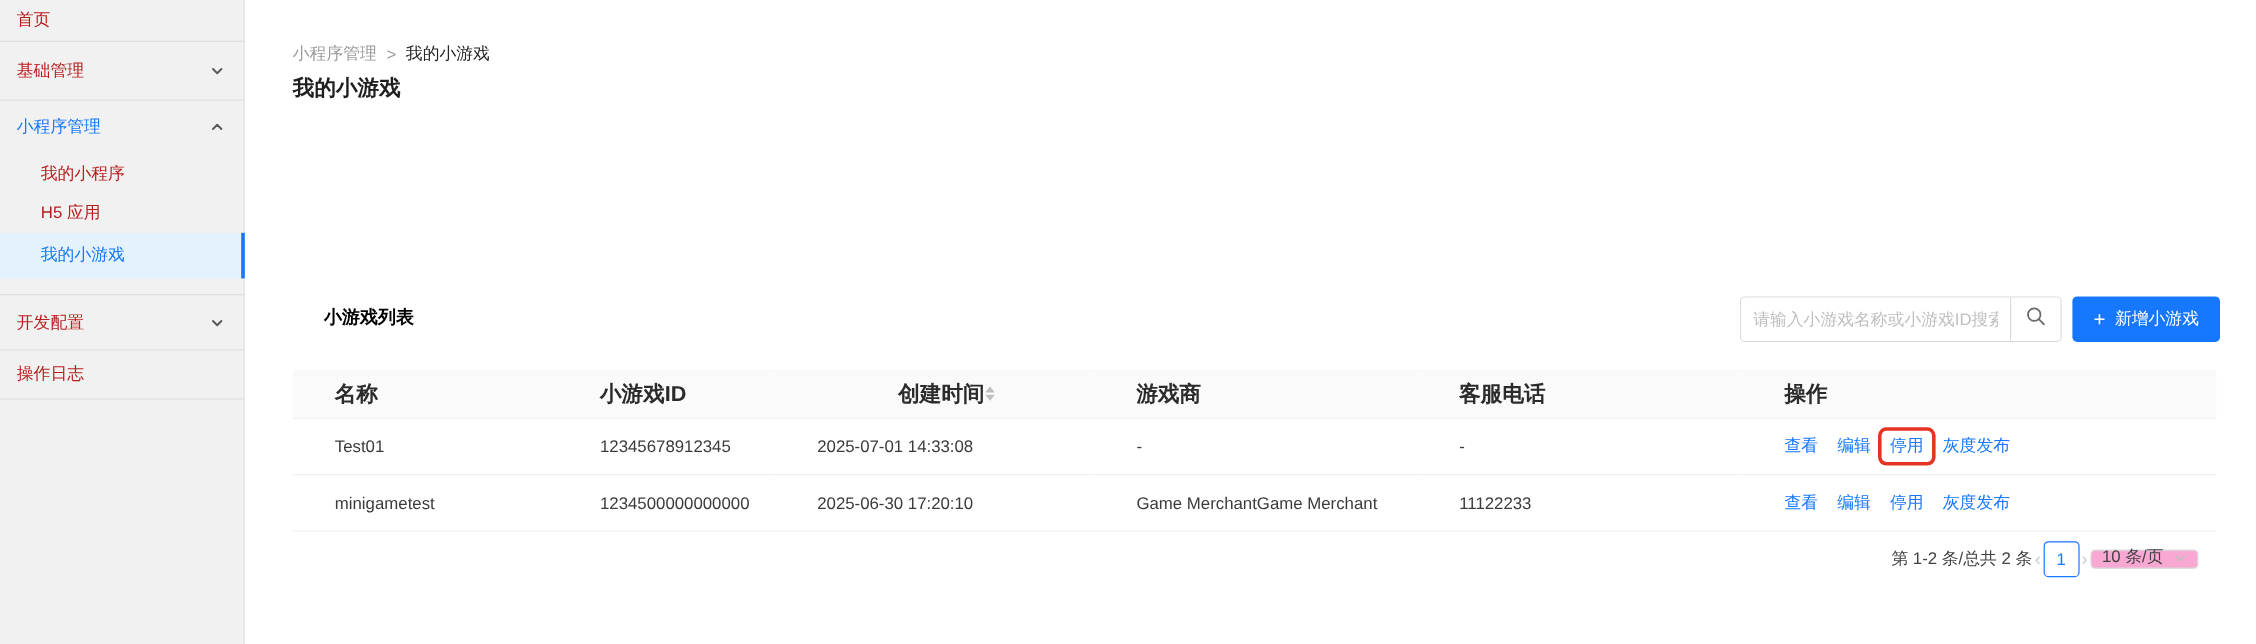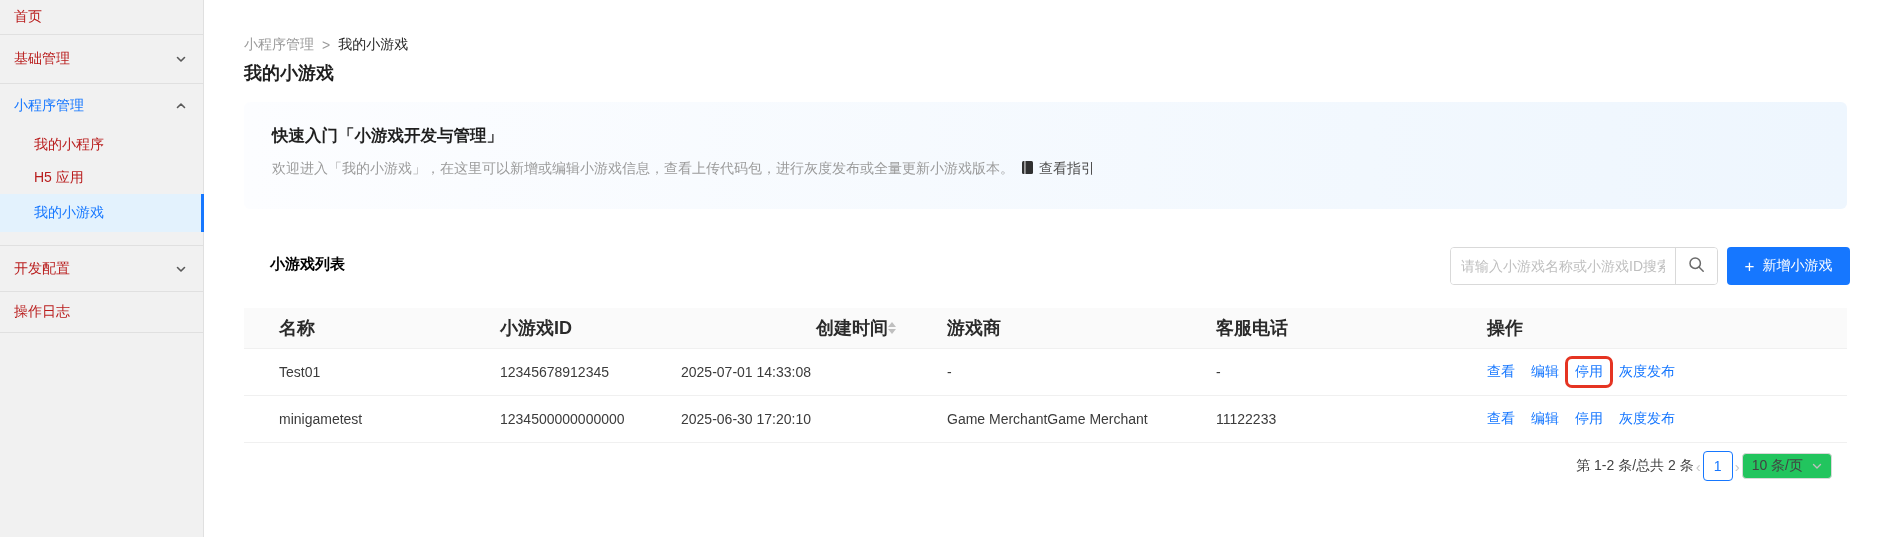--- a/index.html
+++ b/index.html
@@ -71,21 +71,21 @@
   table.games { position:absolute; left:244px; top:308px; width:1603px; border-collapse:collapse; table-layout:fixed; }
   table.games th {
     height:40px; background:#fafafa; text-align:left; padding-left:35px;
     font-size:18px; font-weight:bold; color:#2b2b2b;
   }
   table.games td {
     height:47px; padding-left:35px; font-size:14px; color:#3b3b3b;
     border-top:1px solid #f0f0f0;
   }
   table.games tr.last td { border-bottom:1px solid #f0f0f0; }
-  .th-flex { display:flex; align-items:center; justify-content:flex-end; padding-right:16px; }
+  .th-flex { display:flex; align-items:center; justify-content:center; padding-right:16px; }
   .sorter { display:flex; flex-direction:column; gap:2px; align-items:center; cursor:pointer; }
   .caret-up { width:0; height:0; border-left:4px solid transparent; border-right:4px solid transparent; border-bottom:5px solid #bfbfbf; }
   .caret-down { width:0; height:0; border-left:4px solid transparent; border-right:4px solid transparent; border-top:5px solid #bfbfbf; }
   .actions { display:flex; gap:16px; align-items:center; }
   .actions a { color:#1677ff; text-decoration:none; cursor:pointer; }
   .annotated {
     display:inline-block; border:3px solid #e53422; border-radius:7px;
     padding:4px 7px; margin:-7px -10px;
   }
   
@@ -93,22 +93,22 @@
     position:absolute; right:48px; top:451px; height:30px;
     display:flex; align-items:center; gap:0; font-size:14px; color:#424242;
   }
   .pg-arrow { color:#c9c9c9; font-size:15px; cursor:pointer; padding:0 2px; }
   .pg-current {
     min-width:30px; height:30px; border:1px solid #1677ff; border-radius:4px;
     color:#1677ff; background:#fff; display:flex; align-items:center;
     justify-content:center; cursor:pointer;
   }
   .pg-size {
-    height:26px; border:1px solid #d9d9d9; border-radius:4px; background:#22c55e;
-    padding:0 9px; display:flex; align-items:center; gap:9px; color:#424242; cursor:pointer;
+    height:16px; border:1px solid #d9d9d9; border-radius:4px; background:#f9a8d4;
+    padding:0 9px; display:flex; align-items:flex-end; gap:9px; color:#424242; cursor:pointer;
   }
 </style>
 </head>
 <body>
 
 <div id="app">
 
   <nav class="sidebar">
     <div class="menu-item" style="height:34px">
       <span>首页</span>
@@ -158,35 +158,20 @@
   </nav>
 
   <div class="breadcrumb">
     <span>小程序管理</span>
     <span>&gt;</span>
     <span class="current">我的小游戏</span>
   </div>
 
   <h1 class="page-title">我的小游戏</h1>
 
-  <section class="banner">
-    <div class="banner-title">快速入门「小游戏开发与管理」</div>
-    <div class="banner-desc">
-      <span>欢迎进入「我的小游戏」，在这里可以新增或编辑小游戏信息，查看上传代码包，进行灰度发布或全量更新小游戏版本。</span>
-      <span class="guide-link">
-        <span>
-          <svg width="13" height="15" viewBox="0 0 13 15">
-              <rect x="1" y="1" width="11" height="13" rx="1.5" fill="#303030"></rect>
-              <rect x="3" y="1" width="1.8" height="13" fill="#9c9c9c"></rect>
-            </svg>
-        </span>
-        <span>查看指引</span>
-      </span>
-    </div>
-  </section>
 
   <div class="list-title">小游戏列表</div>
 
   <div class="search-box">
     <input type="text" placeholder="请输入小游戏名称或小游戏ID搜索" style="">
     <span class="search-suffix">
       <span>
         <svg width="17" height="17" viewBox="0 0 17 17">
             <circle cx="7.2" cy="7.2" r="5.2" stroke="#6b6b6b" stroke-width="1.5" fill="none"></circle>
             <line x1="11.2" y1="11.2" x2="15.2" y2="15.2" stroke="#6b6b6b" stroke-width="1.5" stroke-linecap="round"></line>

